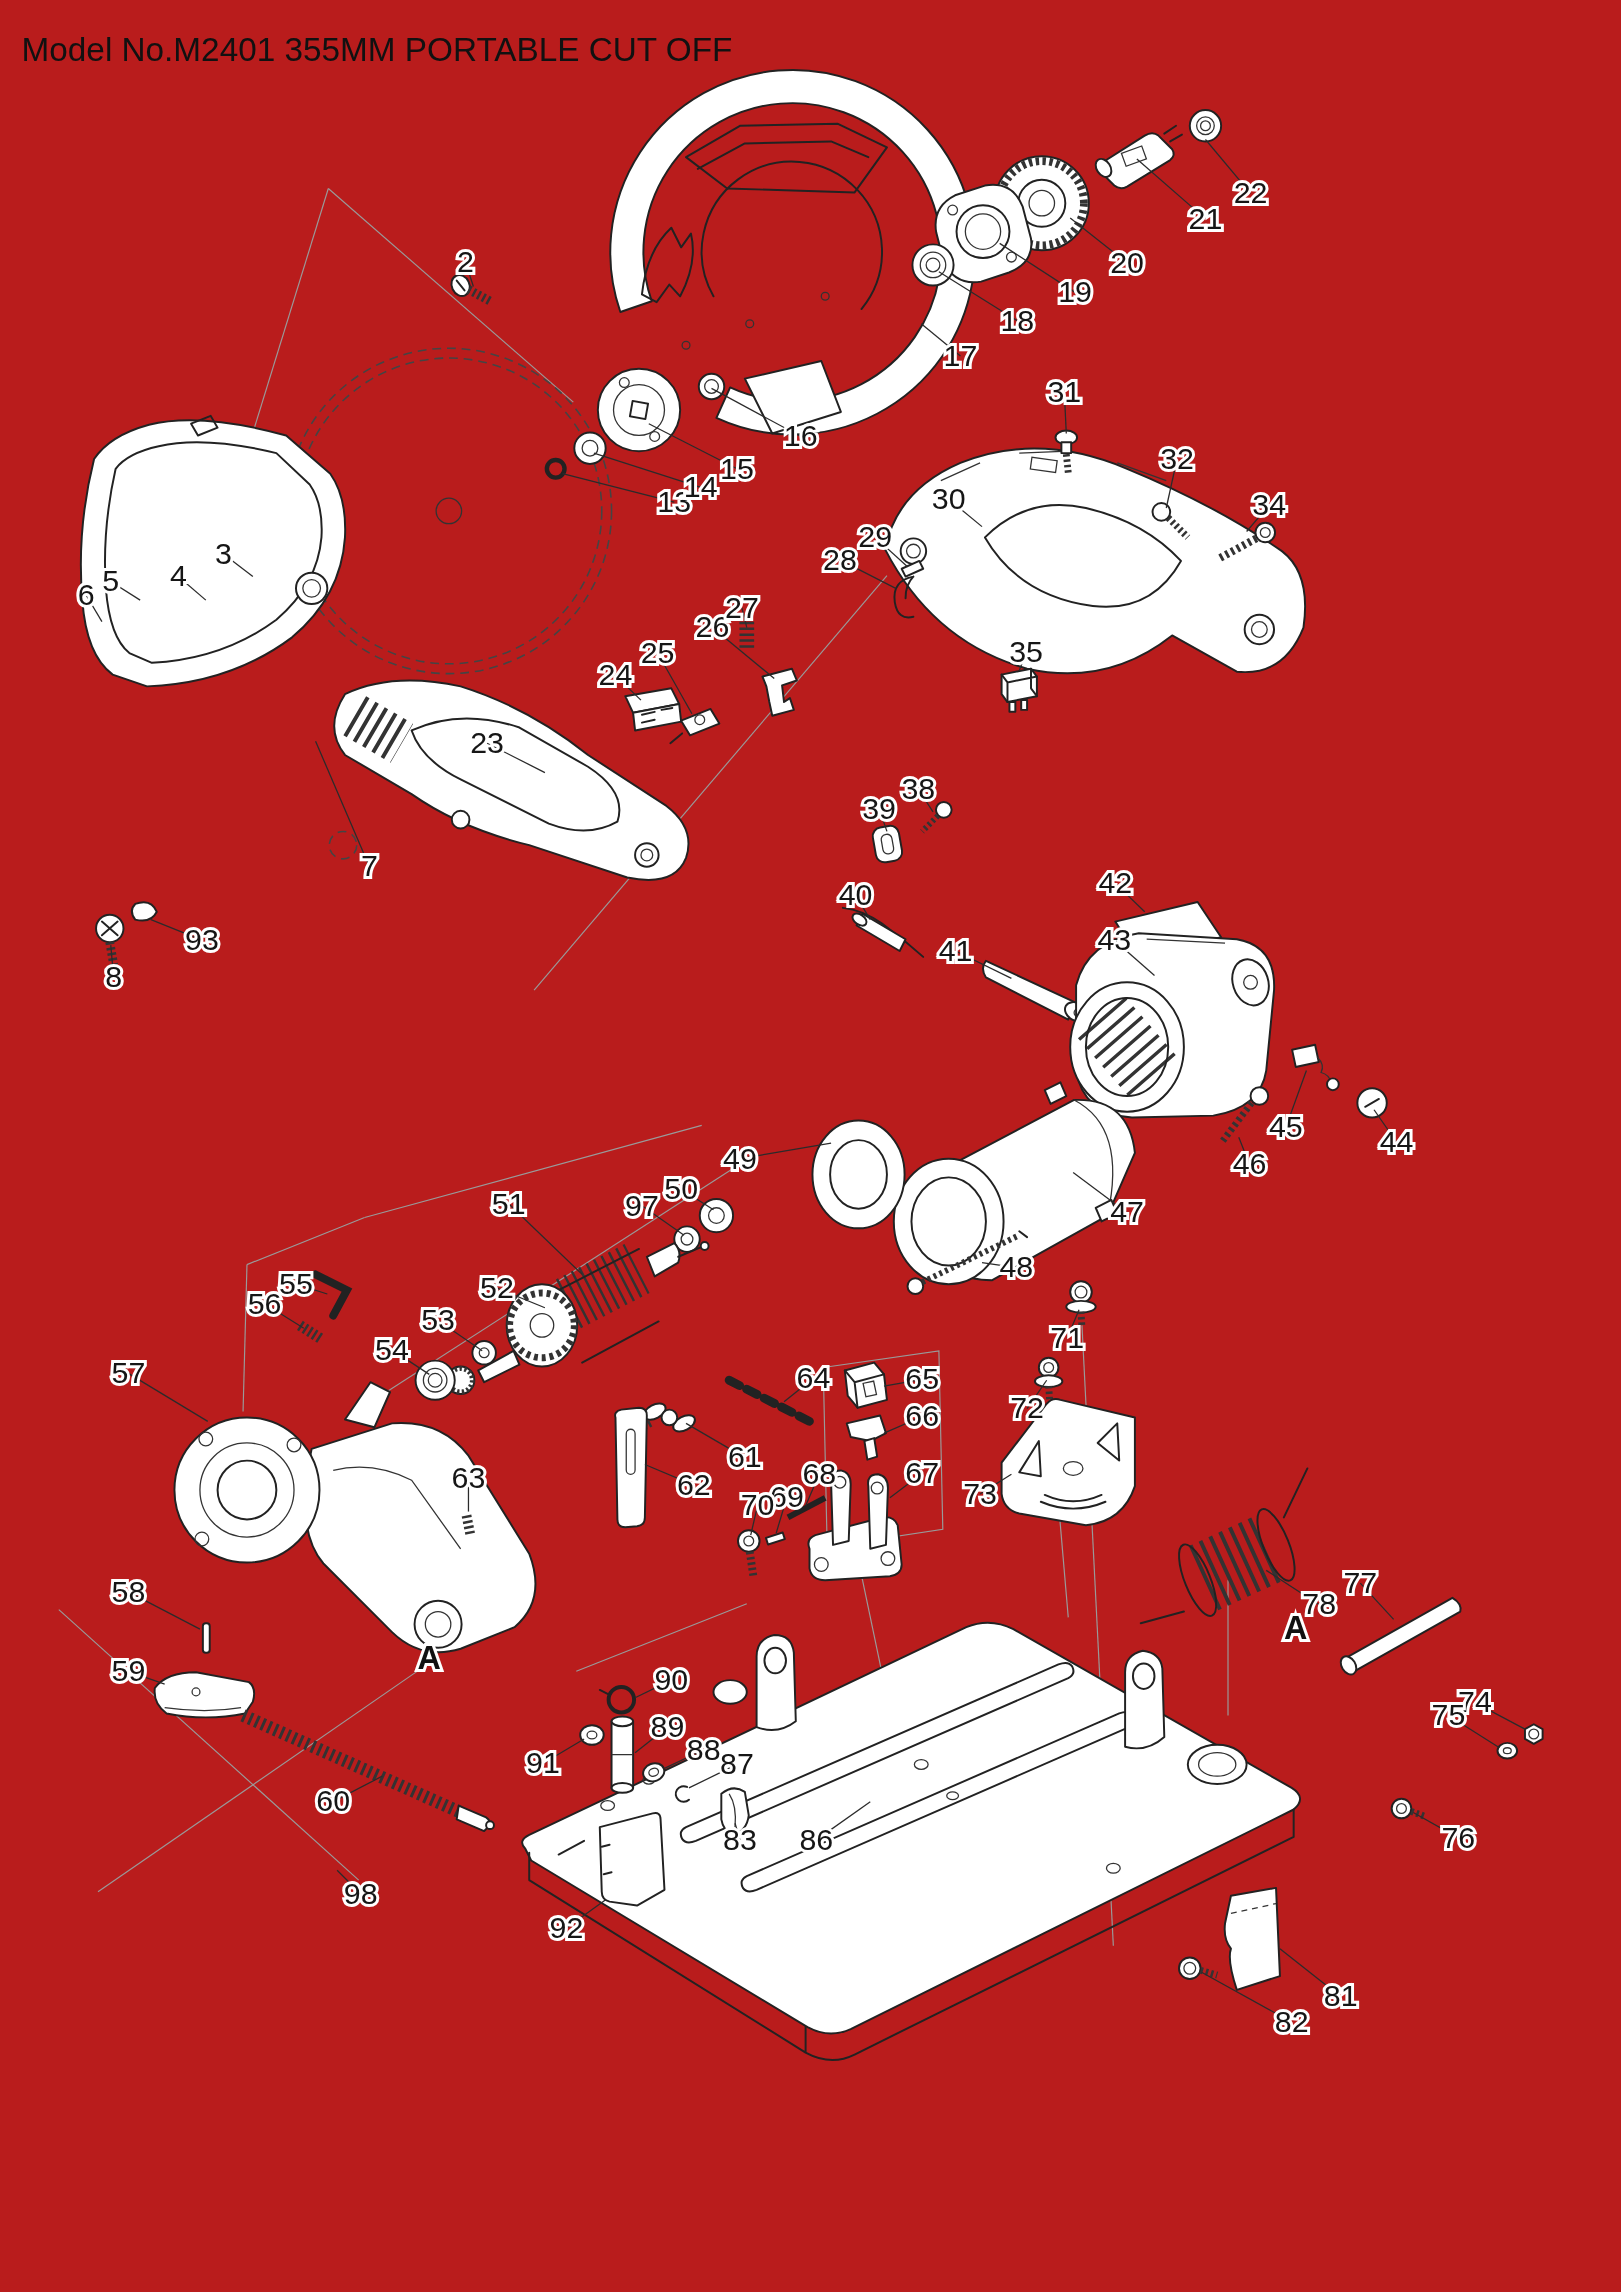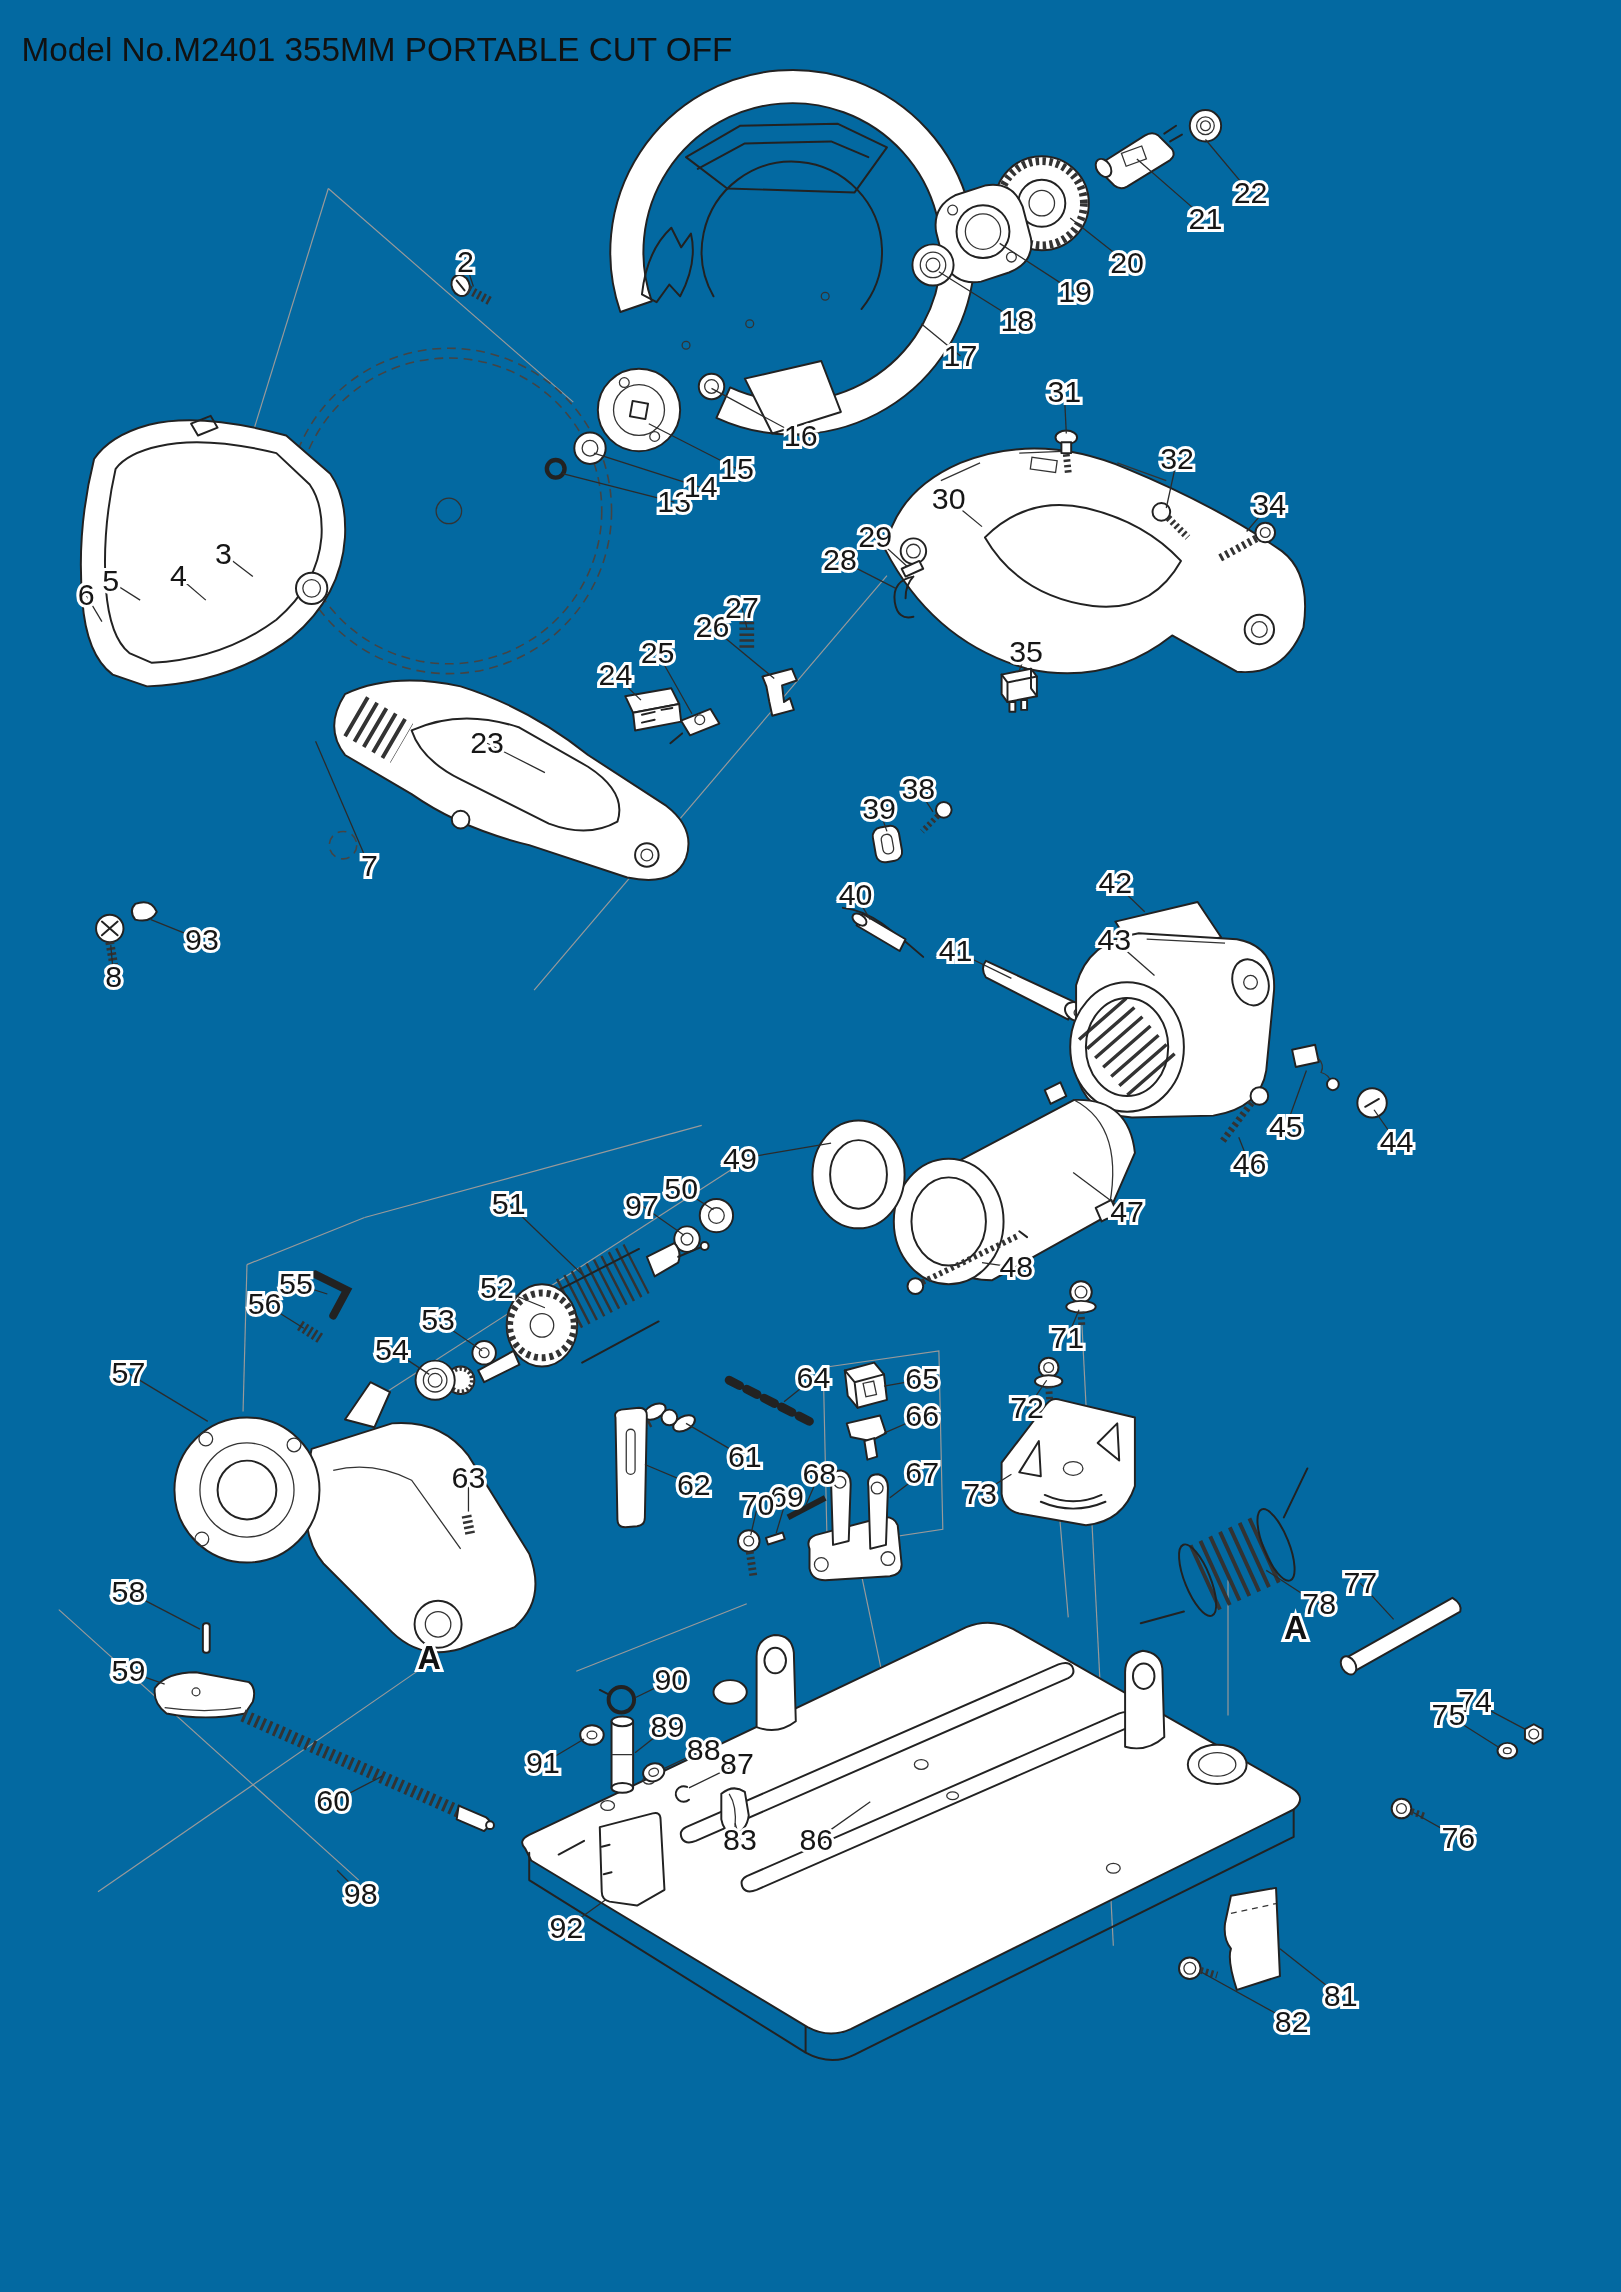--- a/index.html
+++ b/index.html
@@ -1,16 +1,16 @@
 <!DOCTYPE html>
 <html><head>
 <meta charset="utf-8">
 <style>
   html,body{margin:0;padding:0;background:#ffffff;}
-  #page{position:relative;width:1621px;height:2293px;background:#0369a1;font-family:"Liberation Sans",sans-serif;}
+  #page{position:relative;width:1621px;height:2293px;background:#b91c1c;font-family:"Liberation Sans",sans-serif;}
   svg{display:block;}
   .ttl{font-family:"Liberation Sans",sans-serif;font-size:34px;fill:#111;}
   .lbl{font-family:"Liberation Sans",sans-serif;font-size:31px;fill:#161616;paint-order:stroke;stroke:#ffffff;stroke-width:6px;text-anchor:middle;}
   .mrk{font-family:"Liberation Sans",sans-serif;font-size:33px;font-weight:bold;fill:#111;paint-order:stroke;stroke:#fff;stroke-width:6px;text-anchor:middle;}
   .p{fill:#ffffff;stroke:#222;stroke-width:2;stroke-linejoin:round;stroke-linecap:round;}
   .ln{fill:none;stroke:#222;stroke-width:2;stroke-linejoin:round;stroke-linecap:round;}
   .tn{fill:none;stroke:#333;stroke-width:1.3;}
   .cons{stroke:#9a9a9a;stroke-width:1.2;fill:none;}
   .leader{stroke:#2b2b2b;stroke-width:1.3;}
   .dash{fill:none;stroke:#444;stroke-width:1.6;stroke-dasharray:9 6;}

